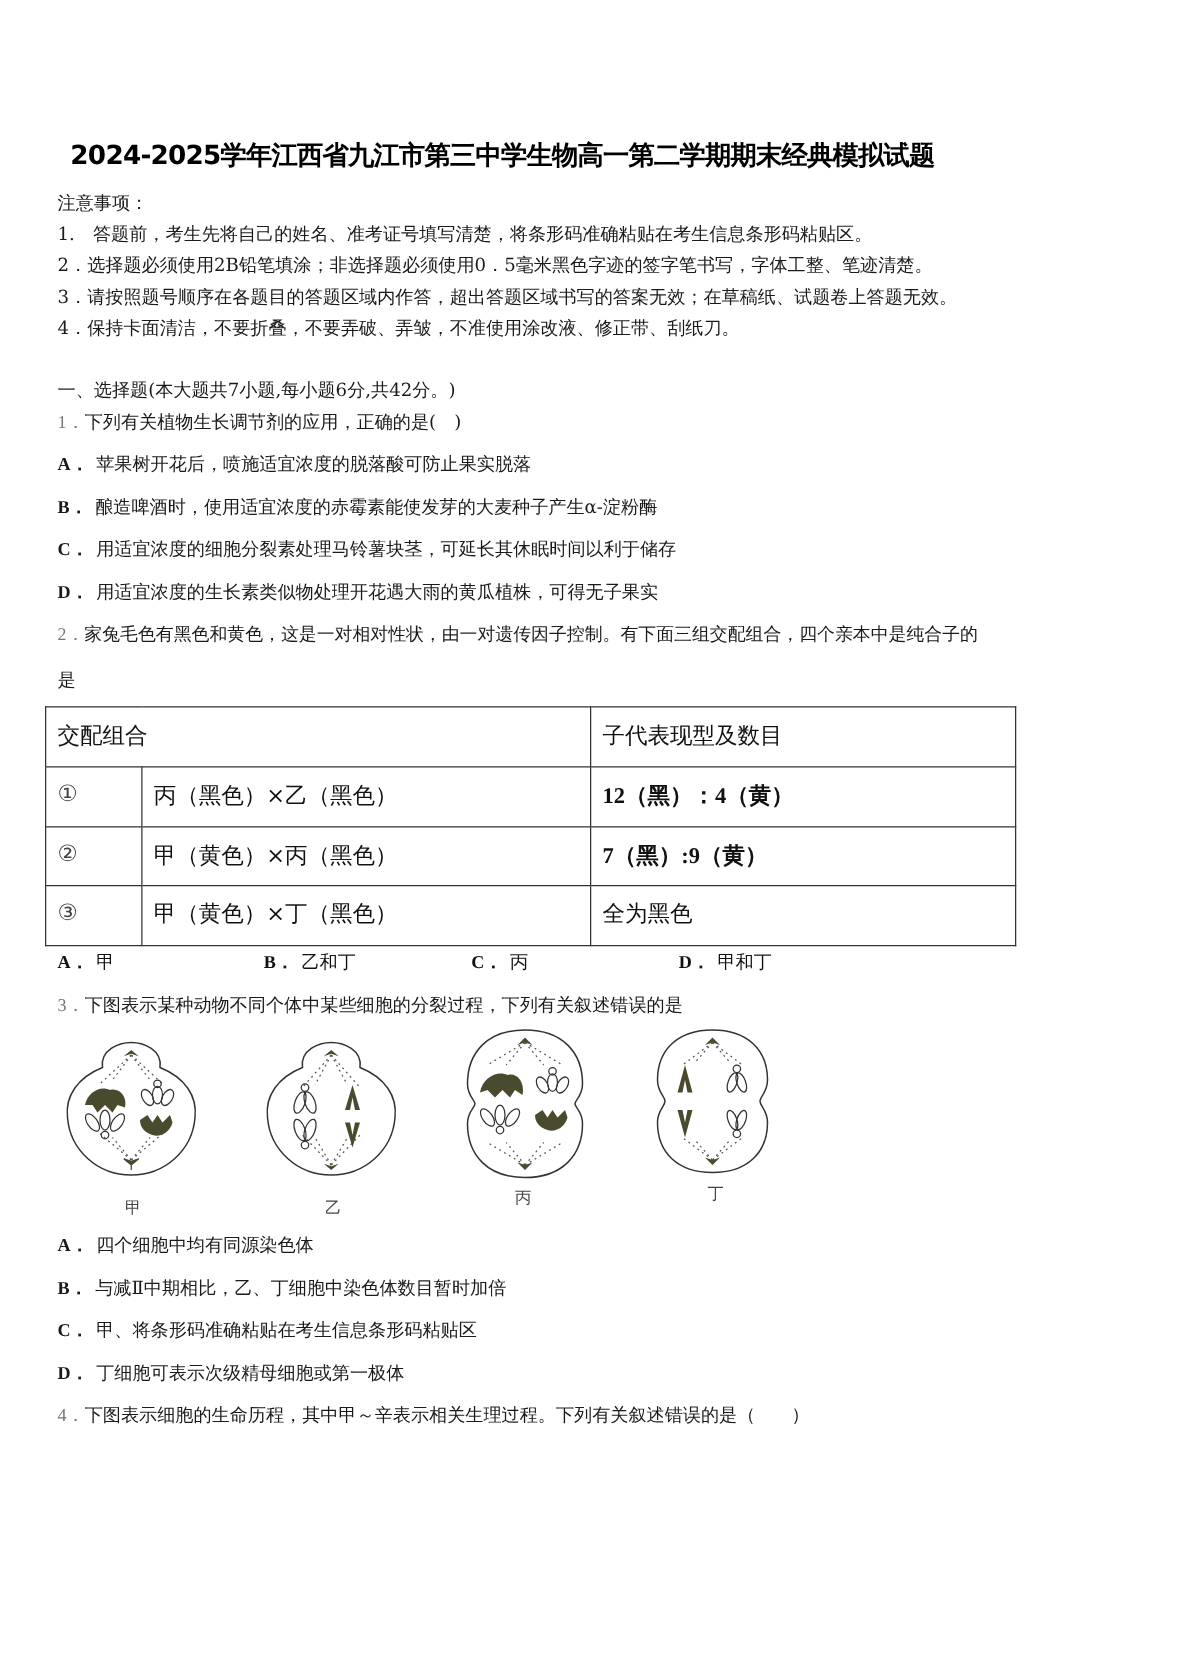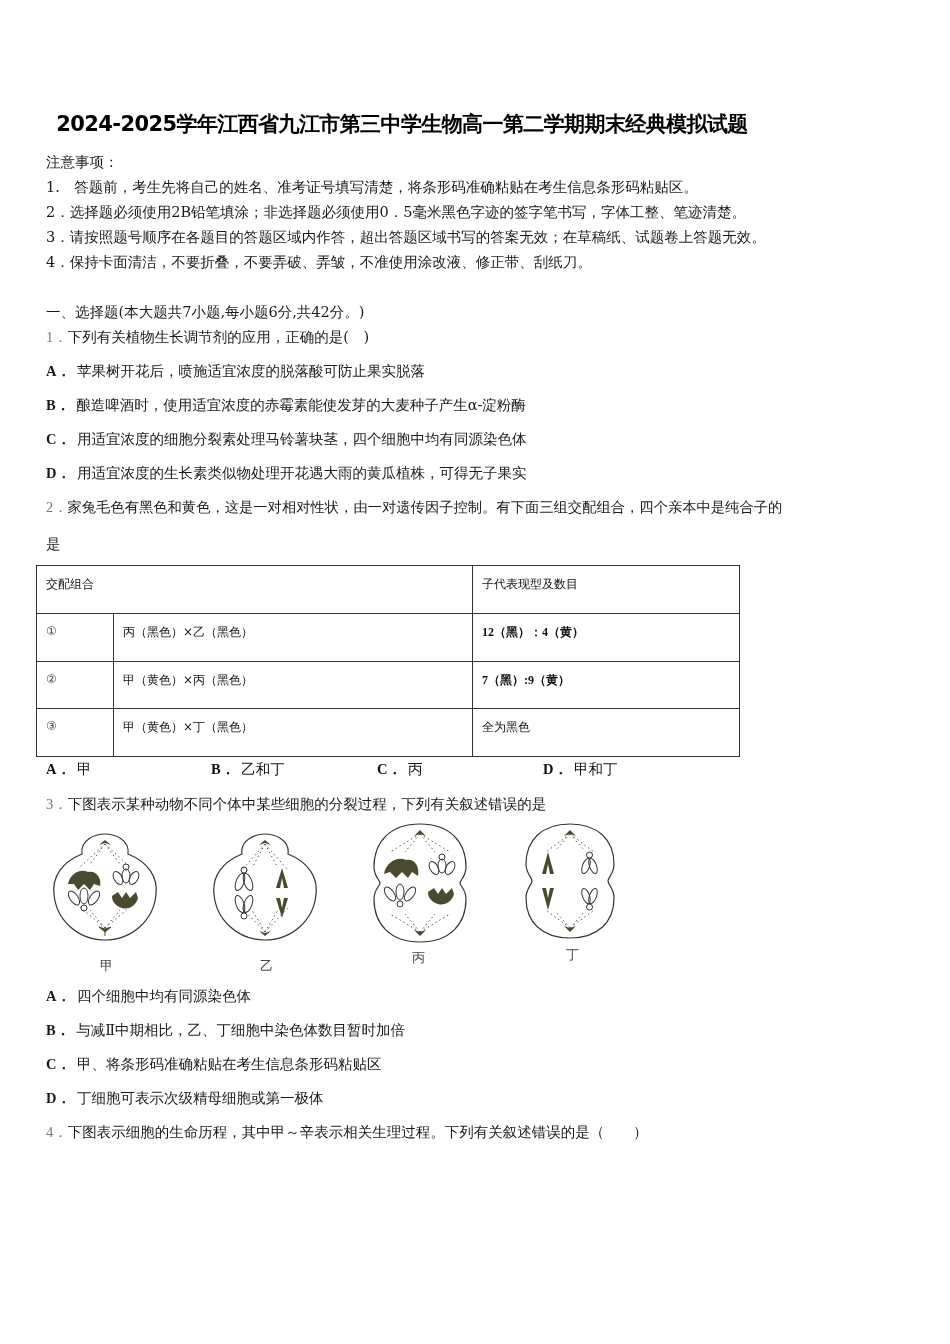--- a/index.html
+++ b/index.html
@@ -11,22 +11,22 @@
     font-family: "DejaVu Sans", "Liberation Sans", sans-serif;
     font-weight: bold; font-size: 21px; letter-spacing: -0.6px; color: #000;
   }
   .line { position: absolute; left: 46px; font-size: 14.5px; white-space: nowrap; color: #1a1a1a; }
   .notice-line { font-size: 14.5px; }
   .qnum { color: #777; font-family: "Liberation Serif", serif; }
   .opt-label { font-weight: bold; font-family: "Liberation Serif", serif; margin-right: 6px; }
   .bold-num { font-weight: bold; font-family: "Liberation Serif", serif; }
 
   table.cross {
-    position: absolute; left: 36px; top: 565px; width: 704px; height: 191px;
-    border-collapse: collapse; font-size: 12px;
+    position: absolute; left: 36px; top: 565px; width: 777px; height: 191px;
+    border-collapse: collapse; font-size: 18px;
   }
   table.cross td { border: 1px solid #333; padding: 0 9px; vertical-align: top; padding-top: 10px; }
   table.cross tr { height: 47.75px; }
   .c1 { width: 77px; color: #444; }
   .c2 { width: 359px; }
 
   .answer-row { position: absolute; top: 760px; left: 46px; width: 700px; height: 20px; font-size: 14.5px; }
   .answer-row span { position: absolute; top: 0; white-space: nowrap; }
 
   .figures { position: absolute; left: 40px; top: 820px; width: 600px; height: 150px; }
@@ -45,21 +45,21 @@
 <div class="line notice-line" style="top:228px;">3．请按照题号顺序在各题目的答题区域内作答，超出答题区域书写的答案无效；在草稿纸、试题卷上答题无效。</div>
 <div class="line notice-line" style="top:253px;">4．保持卡面清洁，不要折叠，不要弄破、弄皱，不准使用涂改液、修正带、刮纸刀。</div>
 
 <div class="line" style="top:303px;">一、选择题(本大题共7小题,每小题6分,共42分。)</div>
 
 <div class="line" style="top:328px;">
   <span class="qnum">1．</span><span>下列有关植物生长调节剂的应用，正确的是(　)</span>
 </div>
 <div class="line" style="top:362px;"><span class="opt-label">A．</span><span>苹果树开花后，喷施适宜浓度的脱落酸可防止果实脱落</span></div>
 <div class="line" style="top:396px;"><span class="opt-label">B．</span><span>酿造啤酒时，使用适宜浓度的赤霉素能使发芽的大麦种子产生α-淀粉酶</span></div>
-<div class="line" style="top:430px;"><span class="opt-label">C．</span><span>用适宜浓度的细胞分裂素处理马铃薯块茎，四个细胞中均有同源染色体</span></div>
+<div class="line" style="top:430px;"><span class="opt-label">C．</span><span>用适宜浓度的细胞分裂素处理马铃薯块茎，可延长其休眠时间以利于储存</span></div>
 <div class="line" style="top:464px;"><span class="opt-label">D．</span><span>用适宜浓度的生长素类似物处理开花遇大雨的黄瓜植株，可得无子果实</span></div>
 
 <div class="line" style="top:498px; font-size:14.3px;">
   <span class="qnum">2．</span><span>家兔毛色有黑色和黄色，这是一对相对性状，由一对遗传因子控制。有下面三组交配组合，四个亲本中是纯合子的</span>
 </div>
 <div class="line" style="top:535px;">是</div>
 
 <table class="cross">
   <tbody>
       <tr>

